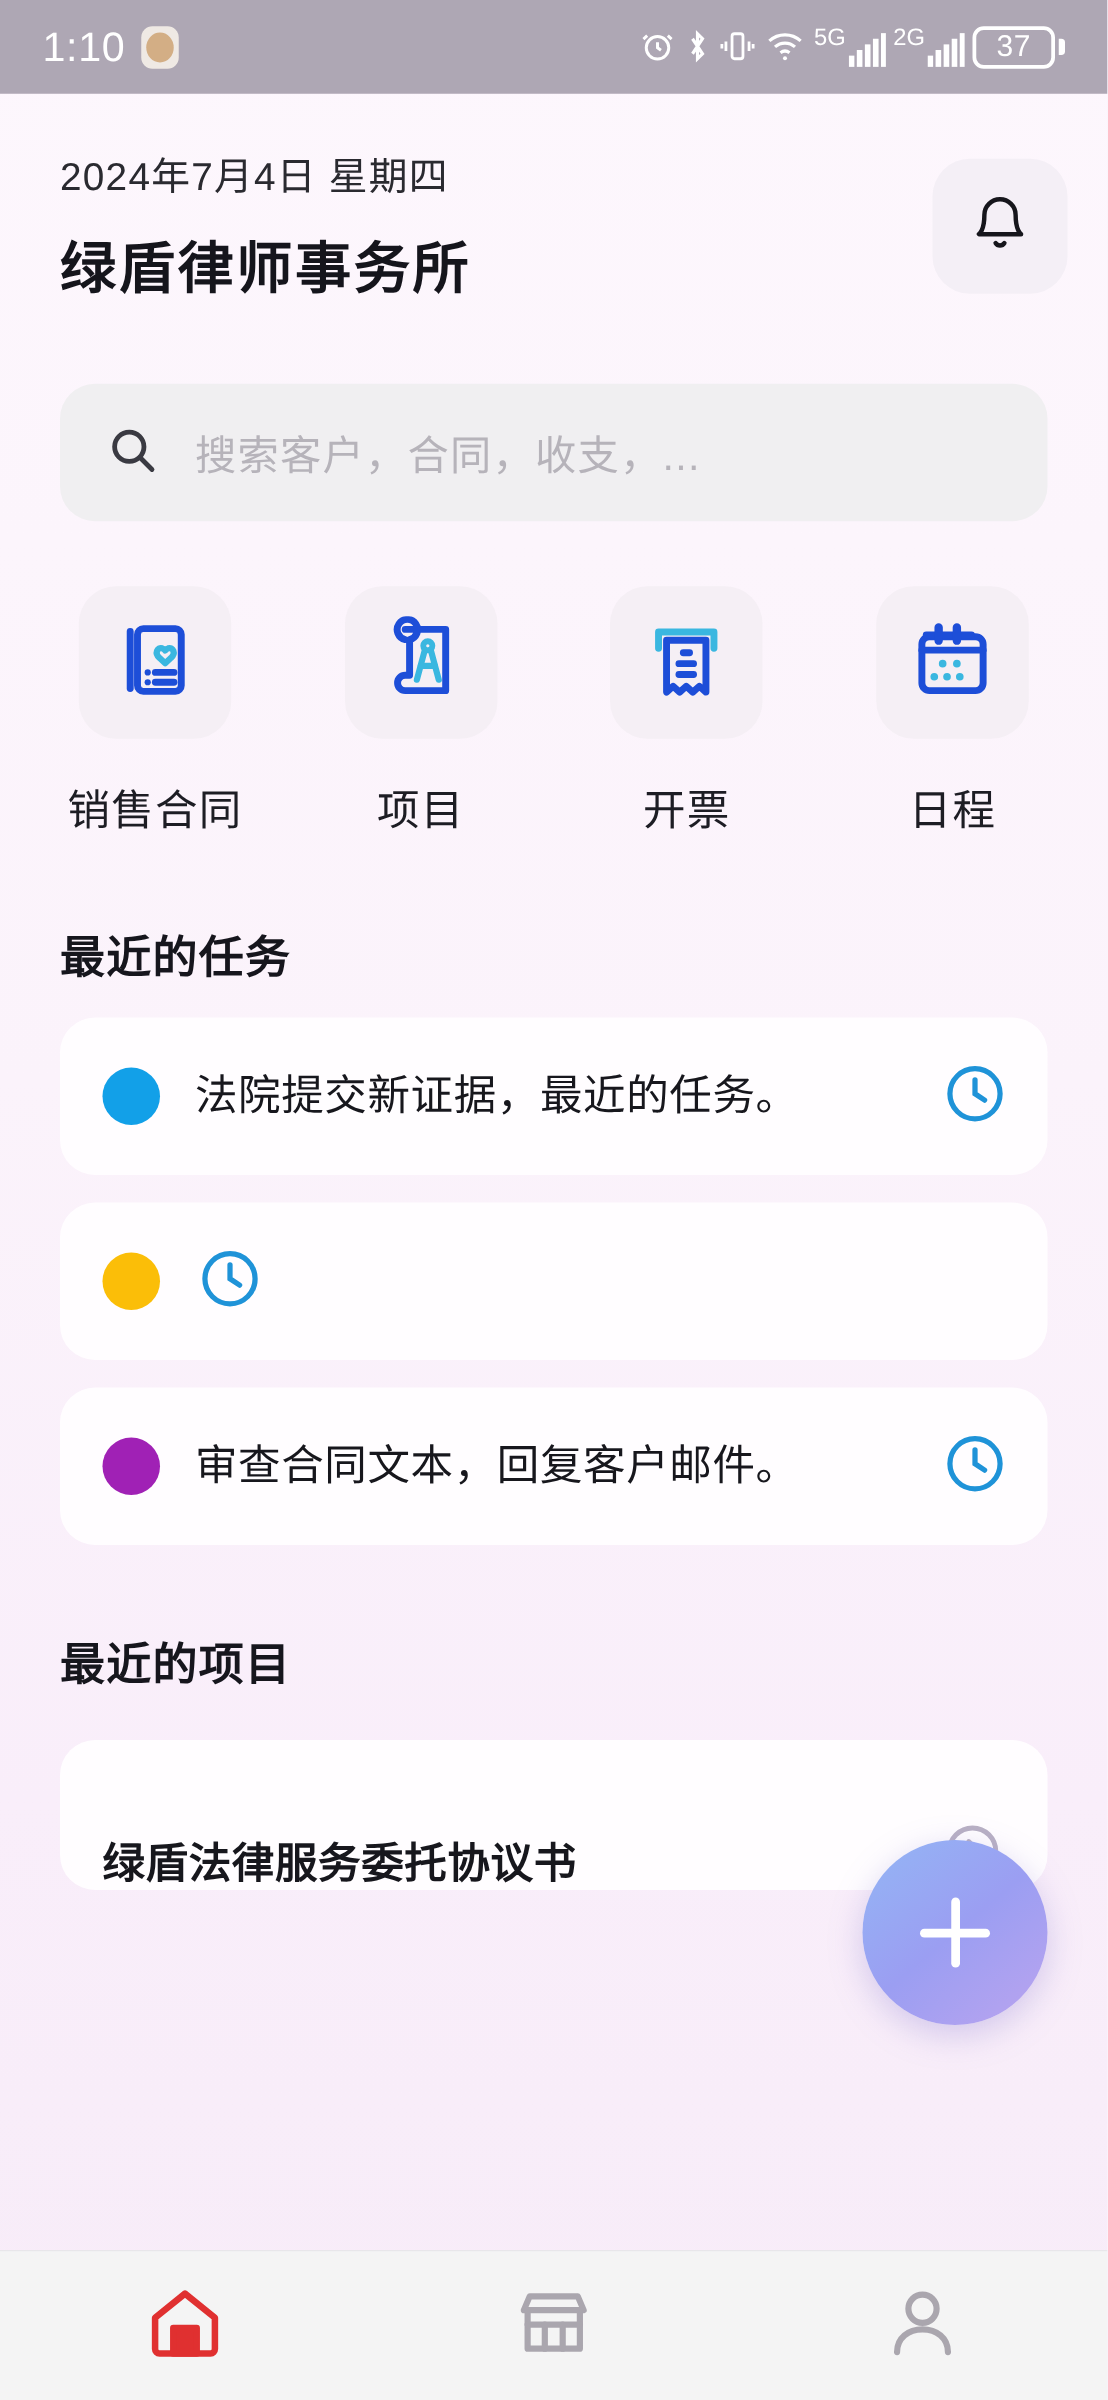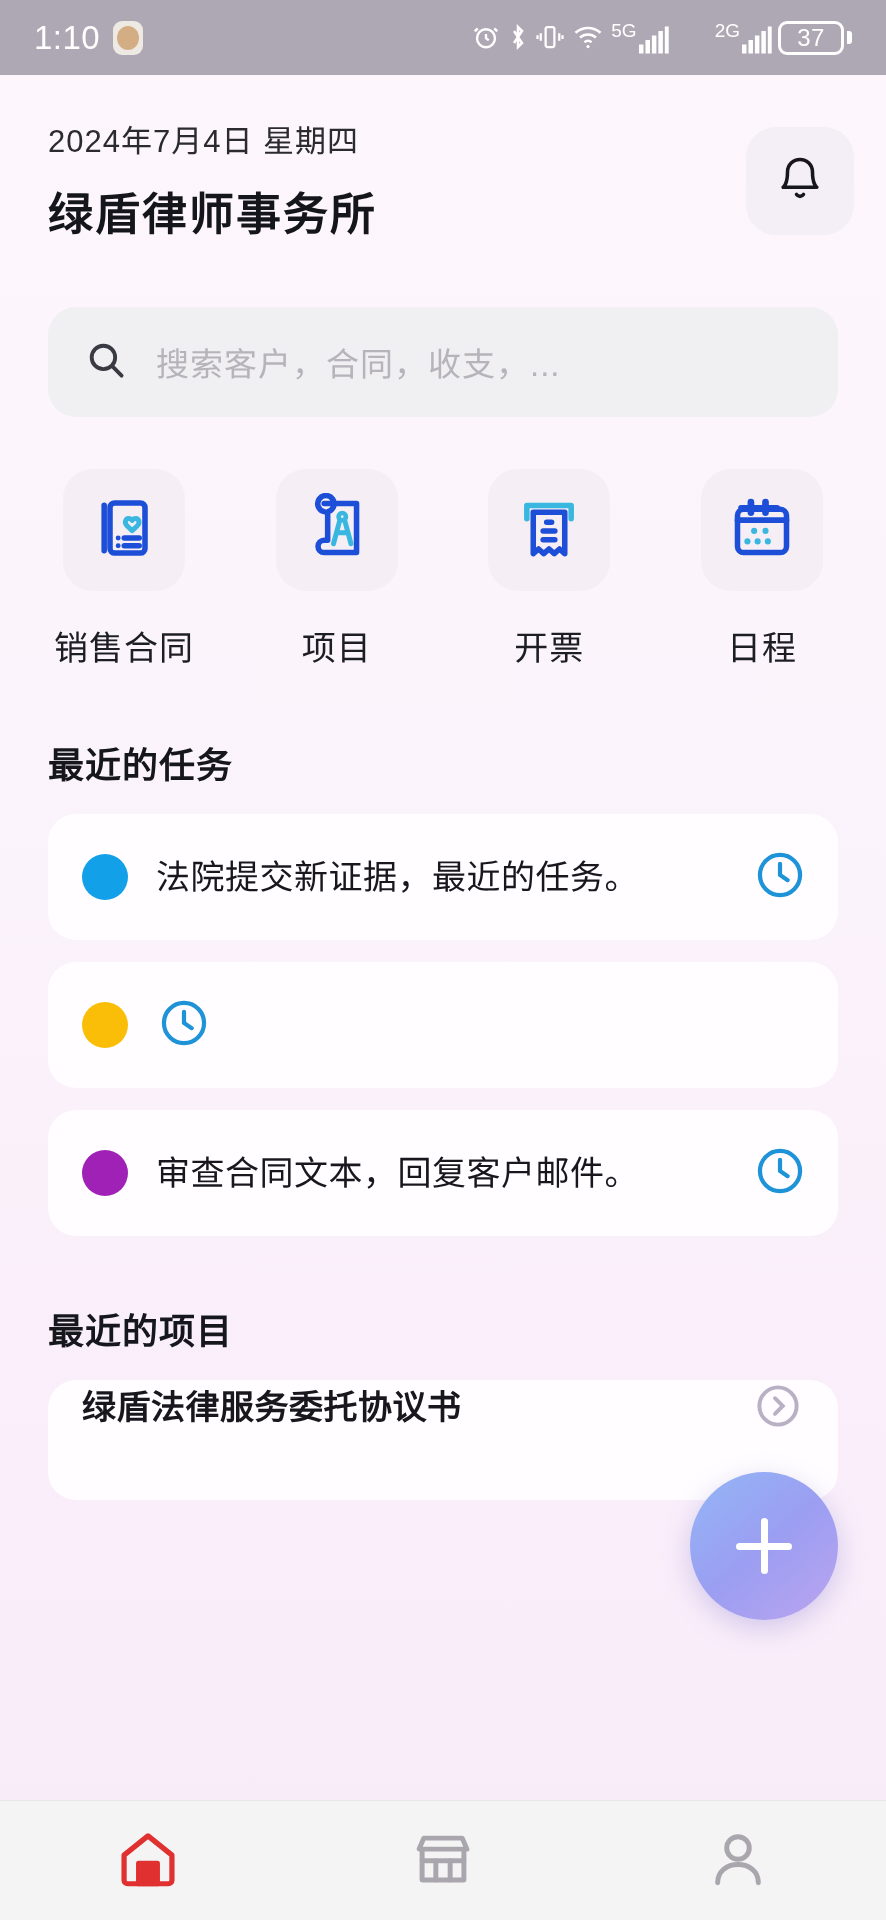--- a/index.html
+++ b/index.html
@@ -106,24 +106,24 @@
     padding:22px 30px 22px 34px; gap:28px;
   }
   .dot { width:46px; height:46px; border-radius:50%; flex:0 0 46px; }
   .task-text {
     flex:1; font-size:34px; color:#17171d; line-height:1.48; letter-spacing:.5px;
   }
   .clock { flex:0 0 auto; }
 
   
   .proj-card {
-    margin:0 48px;
+    margin:12px 48px;
     background:#fffdff; border-radius:28px;
     height:120px;
-    display:flex; align-items:flex-start;
+    display:flex; align-items:flex-end;
     padding:0 34px; gap:20px;
     overflow:hidden;
   }
   .proj-text {
     flex:1; font-size:34px; font-weight:bold; color:#17171d; letter-spacing:.5px;
     white-space:nowrap;
   }
 
   
   .fab {
@@ -196,21 +196,21 @@
         <svg width="30" height="30" viewBox="0 0 20 20" fill="#fff">
           <rect x="0" y="13" width="3" height="6"></rect>
             <rect x="4.3" y="10" width="3" height="9"></rect>
           <rect x="8.6" y="7" width="3" height="12"></rect>
             <rect x="12.9" y="4" width="3" height="15"></rect>
           <rect x="17.2" y="1" width="2.6" height="18"></rect>
         </svg>
       </span>
 
       <span style="display:flex;align-items:flex-end;gap:2px;">
-        <span style="font-size:19px;line-height:1;color:#fff;align-self:flex-start;margin-bottom:2px;margin-left:40px;">2G</span>
+        <span style="font-size:19px;line-height:1;color:#fff;align-self:flex-start;margin-bottom:2px;">2G</span>
         <svg width="30" height="30" viewBox="0 0 20 20" fill="#fff">
           <rect x="0" y="13" width="3" height="6"></rect>
             <rect x="4.3" y="10" width="3" height="9"></rect>
           <rect x="8.6" y="7" width="3" height="12"></rect>
             <rect x="12.9" y="4" width="3" height="15"></rect>
           <rect x="17.2" y="1" width="2.6" height="18"></rect>
         </svg>
       </span>
 
       <span class="battery">

